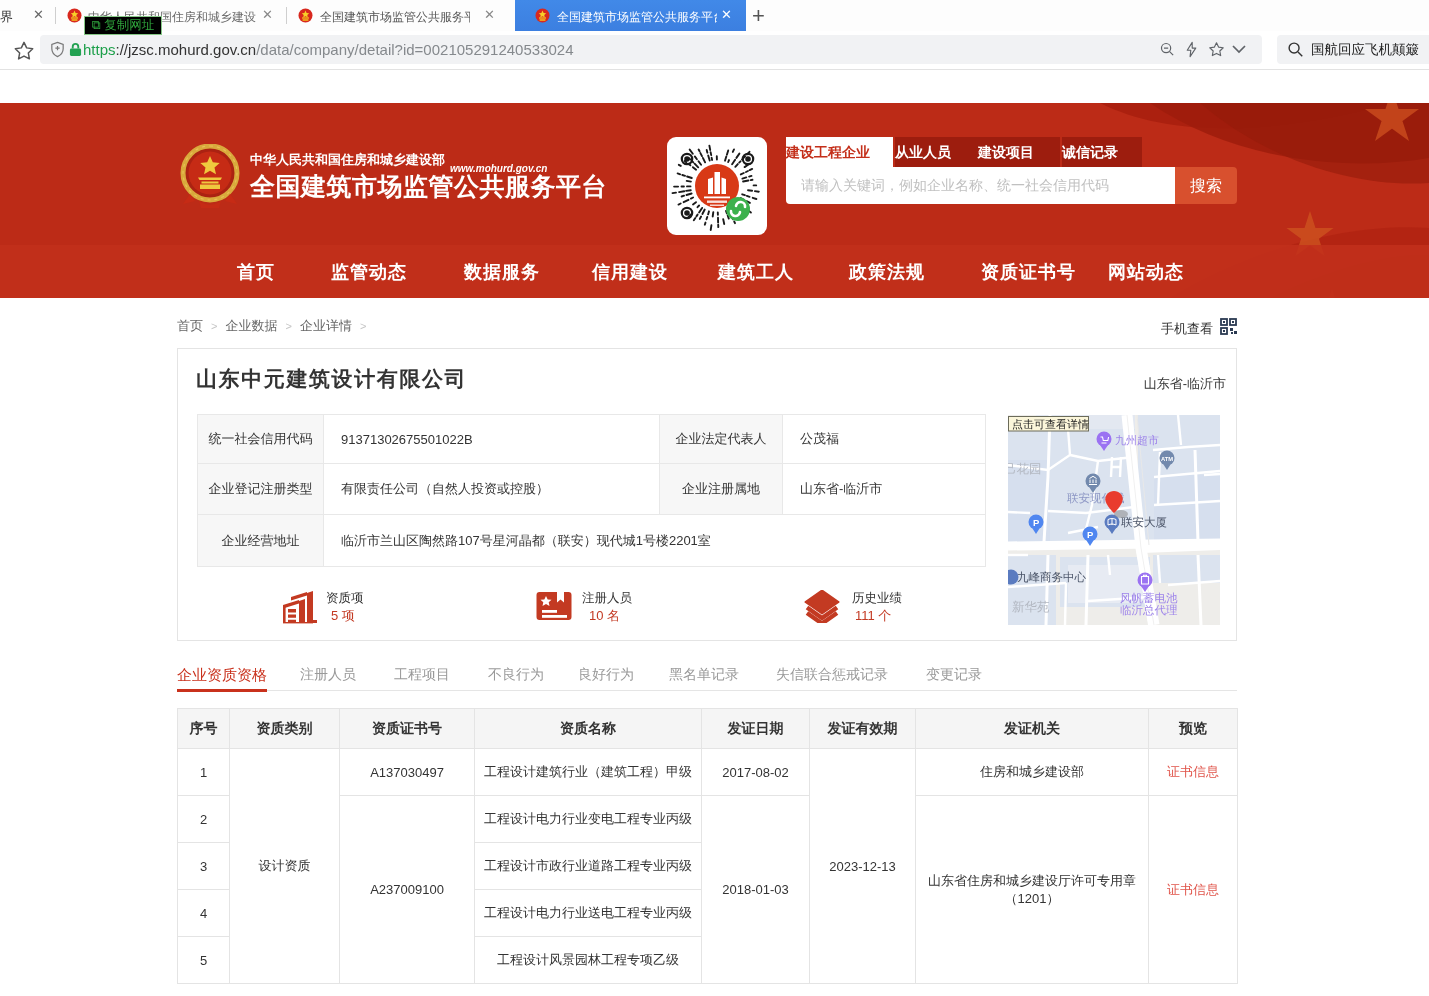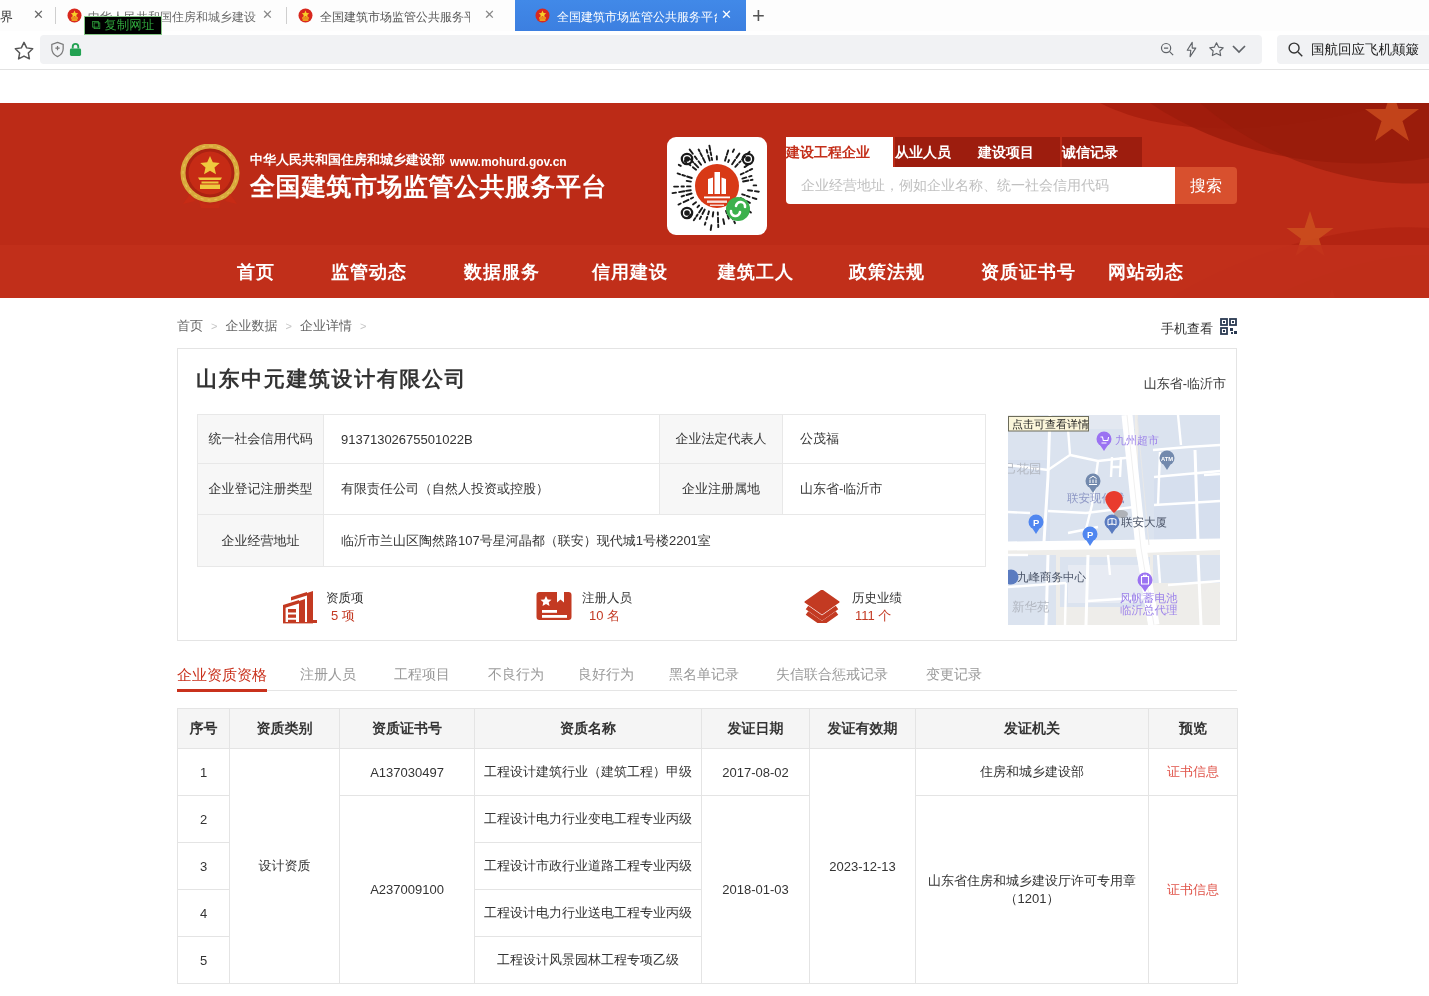--- a/index.html
+++ b/index.html
@@ -17,21 +17,21 @@
 #urlpill{position:absolute;left:40px;top:4px;width:1222px;height:29px;background:#f1f2f4;border-radius:4px;}
 #searchpill{position:absolute;left:1277px;top:4px;width:160px;height:29px;background:#f1f2f4;border-radius:4px;}
 .urltext{font-size:15px;position:absolute;top:6px;white-space:nowrap;}
 #tooltip{position:absolute;left:84px;top:16px;width:78px;height:19px;background:#000000;border:1px solid #86c886;font-size:12.5px;color:#2fa63c;line-height:17px;text-align:center;z-index:50;}
 
 #banner{position:absolute;left:0;top:103px;width:1429px;height:195px;background:#bc2b17;overflow:hidden;}
 #navstrip{position:absolute;left:0;top:142px;width:1429px;height:53px;background:rgba(193,48,27,0.88);}
 .navitem{position:absolute;top:15px;color:#fff;font-size:18px;font-weight:bold;letter-spacing:1px;}
 #sitename1{position:absolute;left:250px;top:48px;color:#fff;font-size:13px;font-weight:bold;}
 #sitename2{position:absolute;left:250px;top:67px;color:#fff;font-size:25px;font-weight:bold;letter-spacing:0.5px;}
-#wwwtxt{position:absolute;left:450px;top:52px;color:#fff;font-size:12px;font-weight:bold;}
+#wwwtxt{position:absolute;left:450px;top:60px;color:#fff;font-size:10px;font-weight:bold;font-style:italic;}
 #qrbox{position:absolute;left:667px;top:34px;width:100px;height:98px;background:#fff;border-radius:9px;}
 
 #stabs{position:absolute;left:786px;top:34px;height:30px;}
 .stab{position:absolute;top:0;height:30px;line-height:30px;text-align:left;font-size:14px;font-weight:bold;color:#fff;background:#9d1d0e;}
 #stab1{left:0;width:107px;background:#fff;color:#c4301b;}
 #sinput{position:absolute;left:786px;top:64px;width:389px;height:37px;background:#fff;border-radius:0 0 0 4px;line-height:37px;font-size:14px;color:#c0c0c0;padding-left:15px;}
 #sbtn{position:absolute;left:1175px;top:64px;width:62px;height:37px;background:#d8502e;color:#fff;font-size:16px;text-align:center;line-height:37px;border-radius:0 4px 4px 0;}
 
 #crumb{position:absolute;left:177px;top:317px;font-size:13px;color:#666;}
 #crumb .sep{color:#c5c5c5;margin:0 8px;font-size:11px;}
@@ -100,20 +100,21 @@
     </svg>
   <div id="urlpill">
     <svg class="abs" style="left:9px;top:6px;" width="17" height="17" viewBox="0 0 24 24">
         <path d="M12 2l8 3v6c0 5-3.5 9-8 11-4.5-2-8-6-8-11V5z" fill="none" stroke="#777" stroke-width="1.7"></path>
         <path d="M12 7v6M9 10h6" stroke="#777" stroke-width="1.7"></path>
       </svg>
     <svg class="abs" style="left:29px;top:7px;" width="13" height="15" viewBox="0 0 14 16">
         <rect x="1" y="7" width="12" height="8" rx="1.5" fill="#23a252"></rect>
         <path d="M4 7V5a3 3 0 016 0v2" fill="none" stroke="#23a252" stroke-width="2"></path>
       </svg>
+    <div class="urltext" style="left:43px;color:#1ea04b;">https<span style="color:#333;">://jzsc.mohurd.gov.cn</span><span style="color:#85898d;">/data/company/detail?id=002105291240533024</span></div>
     <svg class="abs" style="left:1119px;top:6px;" width="17" height="17" viewBox="0 0 24 24">
         <circle cx="10" cy="10" r="6.5" fill="none" stroke="#5f6368" stroke-width="1.7"></circle>
         <path d="M15 15l5 5M7 10h6" stroke="#5f6368" stroke-width="1.7"></path>
       </svg>
     <svg class="abs" style="left:1143px;top:6px;" width="17" height="17" viewBox="0 0 24 24">
         <path d="M13 2L6 13h5l-1 9 8-12h-5z" fill="none" stroke="#5f6368" stroke-width="1.6" stroke-linejoin="round"></path>
       </svg>
     <svg class="abs" style="left:1168px;top:6px;" width="17" height="17" viewBox="0 0 24 24">
         <path d="M12 2.6l2.9 6 6.6.9-4.8 4.6 1.2 6.5-5.9-3.1-5.9 3.1 1.2-6.5L2.5 9.5l6.6-.9z" fill="none" stroke="#5f6368" stroke-width="1.6" stroke-linejoin="round"></path>
       </svg>
@@ -280,21 +281,21 @@
       <circle cx="71" cy="72" r="12" fill="#3cb14d"></circle>
       <path d="M64 74 a4.5 4.5 0 009 1 M78 70 a4.5 4.5 0 00-9 -1" fill="none" stroke="#fff" stroke-width="2.6" stroke-linecap="round"></path>
     </svg>
   </div>
   <div id="stabs">
     <div class="stab" id="stab1">建设工程企业</div>
     <div class="stab" style="left:109px;width:88px;">从业人员</div>
     <div class="stab" style="left:192px;width:82px;">建设项目</div>
     <div class="stab" style="left:276px;width:80px;">诚信记录</div>
   </div>
-  <div id="sinput">企业经营地址，例如企业名称、统一社会信用代码</div>
+  <div id="sinput">请输入关键词，例如企业名称、统一社会信用代码</div>
   <div id="sbtn">搜索</div>
   <div id="navstrip">
     <div class="navitem" style="left:237px;">首页</div>
     <div class="navitem" style="left:331px;">监管动态</div>
     <div class="navitem" style="left:464px;">数据服务</div>
     <div class="navitem" style="left:592px;">信用建设</div>
     <div class="navitem" style="left:718px;">建筑工人</div>
     <div class="navitem" style="left:849px;">政策法规</div>
     <div class="navitem" style="left:981px;">资质证书号</div>
     <div class="navitem" style="left:1108px;">网站动态</div>

